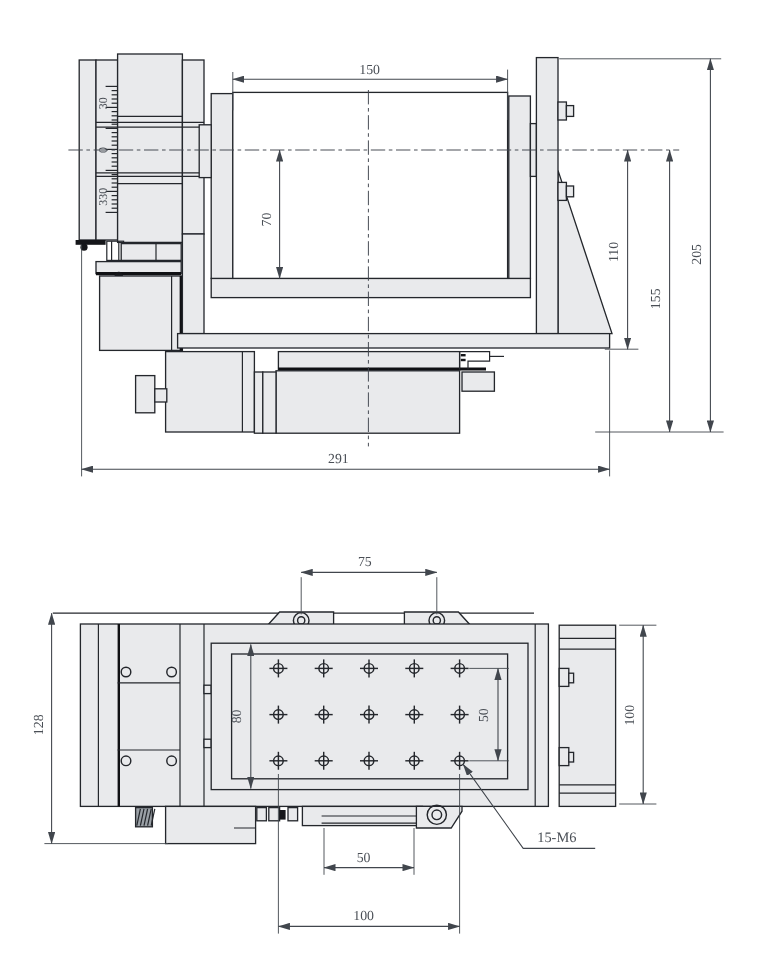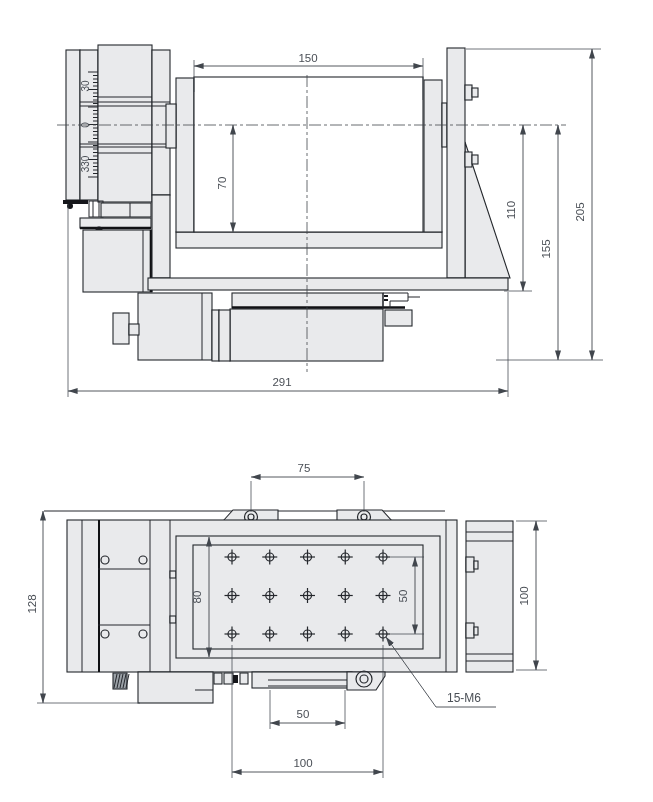--- a/index.html
+++ b/index.html
@@ -1,17 +1,17 @@
 <!DOCTYPE html>
 <html><head>
 <meta charset="utf-8">
 <style>
   html,body{margin:0;padding:0;background:#ffffff;}
   .sheet{width:653px;height:802px;background:#ffffff;position:relative;overflow:hidden;
-         font-family:Liberation Sans, sans-serif;}
+         font-family:Liberation Serif, serif;}
   svg{display:block;}
   .part{fill:#e9eaec;stroke:#24272c;stroke-width:1.1;}
   .partw{fill:#ffffff;stroke:#24272c;stroke-width:1.1;}
   .ln{stroke:#24272c;stroke-width:1;fill:none;}
   .thk{stroke:#101114;stroke-width:2.6;fill:none;}
   .dim{stroke:#41464d;stroke-width:0.9;fill:none;}
   .ext{stroke:#41464d;stroke-width:0.75;fill:none;}
   .cl{stroke:#41464d;stroke-width:0.8;fill:none;stroke-dasharray:12 3 3 3;}
   .dimtext{font-size:11.5px;fill:#4a4f56;}
   .hole{stroke:#24272c;stroke-width:1.2;fill:none;}

